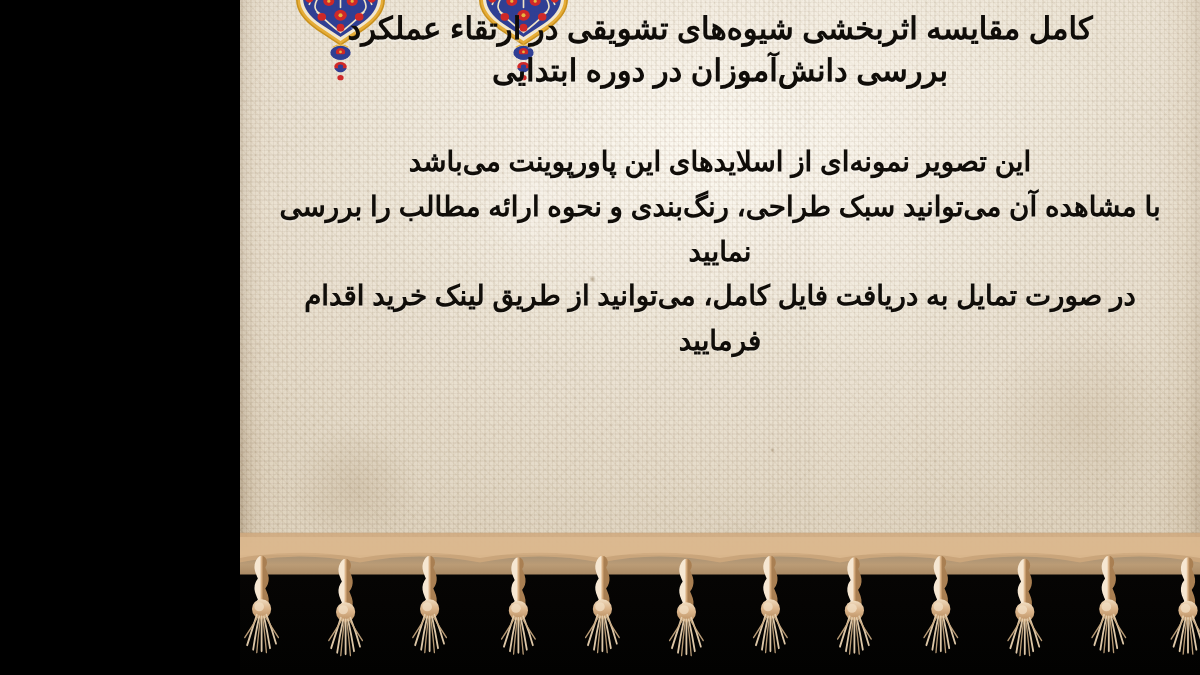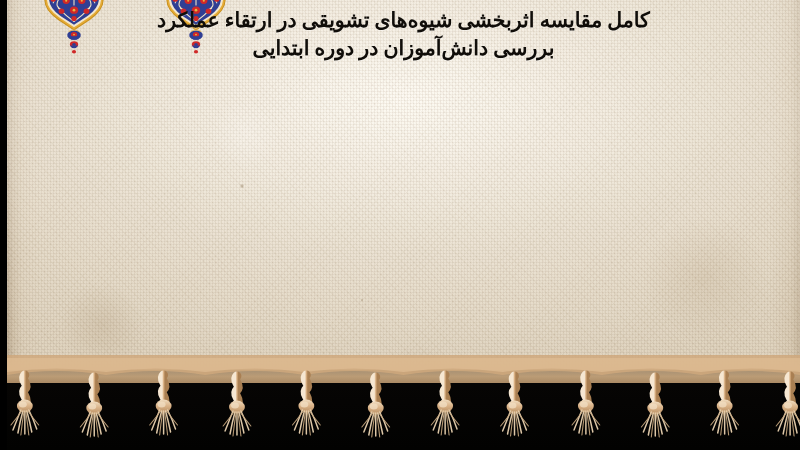--- a/index.html
+++ b/index.html
@@ -3,24 +3,24 @@
 <meta charset="utf-8">
 <title>Persian Carpet Slide</title>
 <style>
   html, body {
     margin: 0;
     padding: 0;
     background: #000;
   }
   .slide {
     position: relative;
-    width: 793px;
+    width: 640px;
     height: 450px;
     overflow: hidden;
-    font-family: Liberation Serif, serif;
+    font-family: Liberation Sans, sans-serif;
     background-color: #0369a1;
   }
 
   
   .carpet-field {
     position: absolute;
     inset: 0;
     background-color: #ded2bd;
     background-image:
       radial-gradient(ellipse 120% 90% at 50% 22%, rgba(255,252,245,0.95) 0%, rgba(243,236,223,0.55) 38%, rgba(221,208,186,0.15) 68%, rgba(205,189,163,0.0) 100%),
@@ -219,20 +219,25 @@
     </svg>
   </div>
 
   <div class="text-area">
 
     <div class="title-block">
       <span class="title-line">کامل مقایسه اثربخشی شیوه‌های تشویقی در ارتقاء عملکرد</span>
       <span class="title-line">بررسی دانش‌آموزان در دوره ابتدایی</span>
     </div>
 
+    <div class="body-block">
+      <span class="body-line">این تصویر نمونه‌ای از اسلایدهای این پاورپوینت می‌باشد</span>
+      <span class="body-line">با مشاهده آن می‌توانید سبک طراحی، رنگ‌بندی و نحوه ارائه مطالب را بررسی نمایید</span>
+      <span class="body-line">در صورت تمایل به دریافت فایل کامل، می‌توانید از طریق لینک خرید اقدام فرمایید</span>
+    </div>
 
   </div>
 
   <div class="fringe-zone">
     <div class="black-base"></div>
     <div class="selvage"></div>
     <svg class="fringe-svg" viewBox="0 0 800 95" preserveAspectRatio="none" xmlns="http://www.w3.org/2000/svg">
       <defs>
         <linearGradient id="thread" x1="0" y1="0" x2="0" y2="1">
           <stop offset="0%" stop-color="#f0dcc0"></stop>

